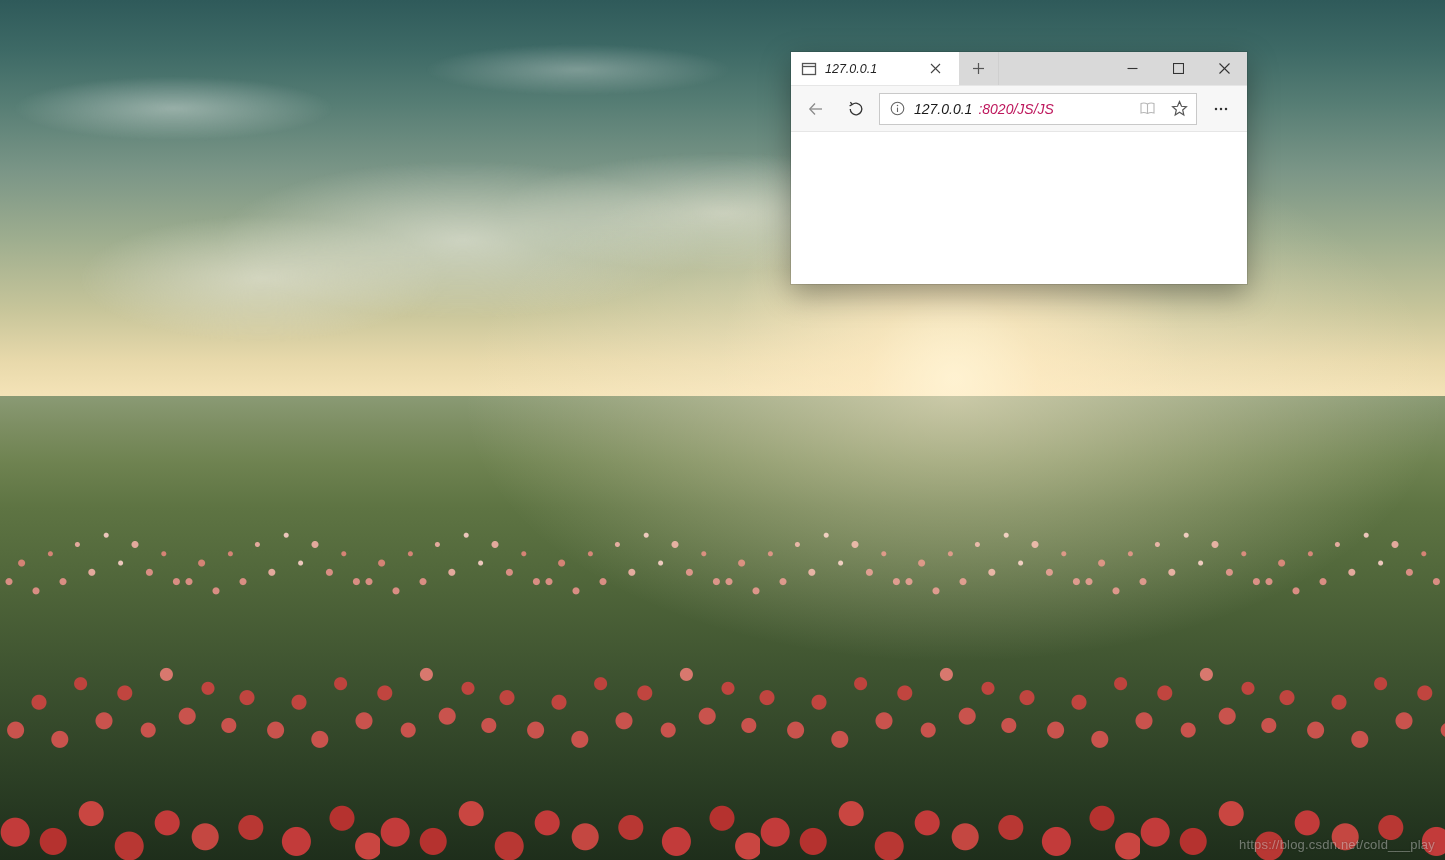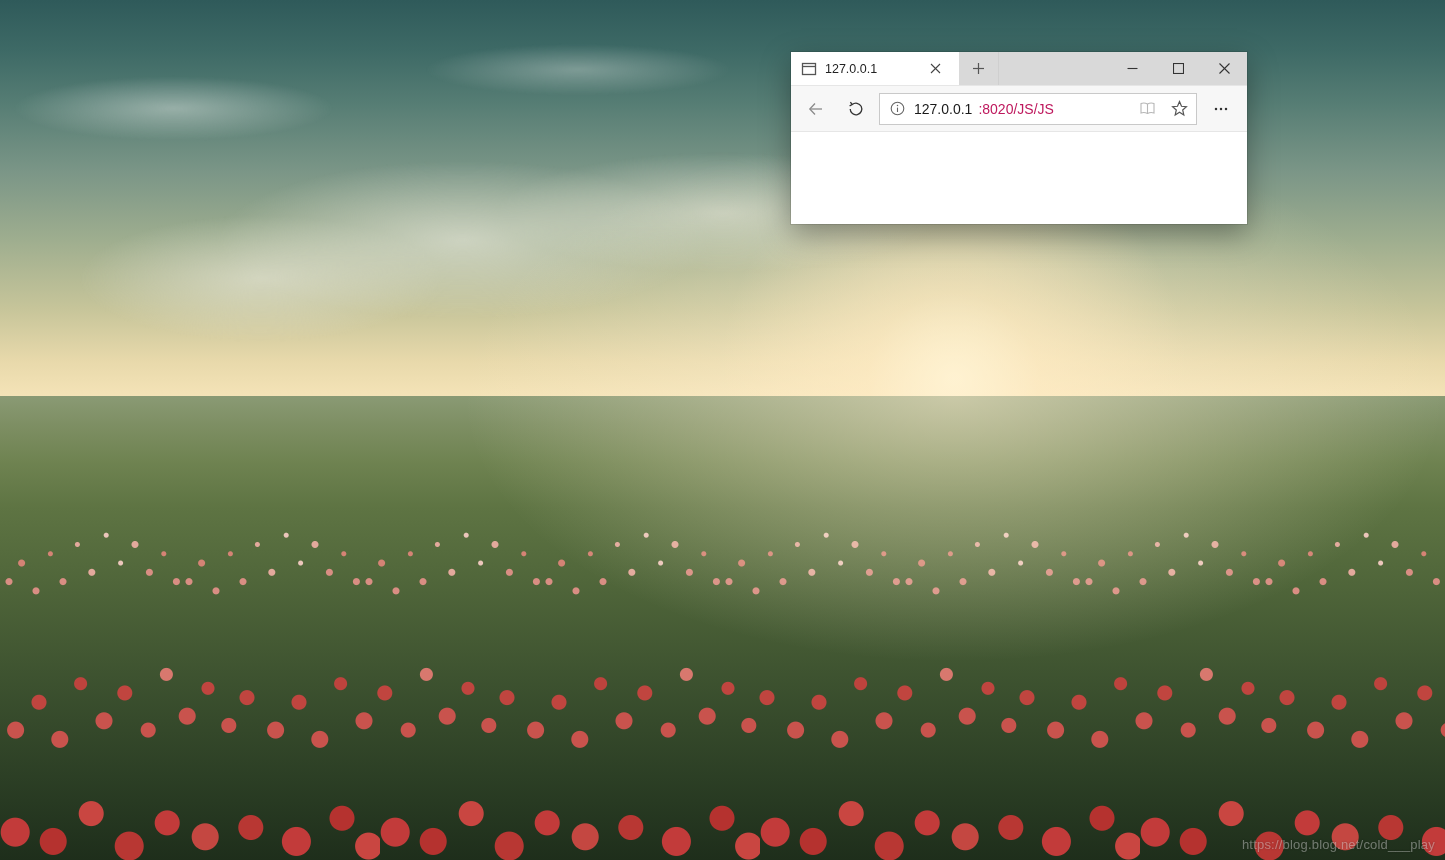--- a/index.html
+++ b/index.html
@@ -92,24 +92,24 @@
       z-index: 3; pointer-events: none;
     }
     .watermark {
       position: absolute; right: 10px; bottom: 8px; z-index: 4;
       color: rgba(255,255,255,0.38); font-size: 13px; letter-spacing: .2px;
       text-shadow: 0 0 2px rgba(0,0,0,.3);
     }
 
     
     .browser {
-      position: absolute; left: 791px; top: 52px; width: 456px; height: 172px;
+      position: absolute; left: 791px; top: 52px; width: 456px; height: 232px;
       background: #fff; z-index: 10;
       box-shadow: 0 10px 28px rgba(0,0,0,.35), 0 0 0 1px rgba(0,0,0,.10);
-      display: flex; flex-direction: column;
+      display: flex; flex-direction: column; font-style: italic;
     }
     .titlebar {
       height: 34px; background: #fff; display: flex; align-items: stretch;
       border-bottom: 1px solid #e6e6e6;
     }
     .tab {
       display: flex; align-items: center; gap: 8px; padding: 0 10px 0 10px;
       background: #fff; min-width: 168px; position: relative;
     }
     .tab .favicon { width: 16px; height: 16px; color: #555; display:flex; align-items:center; }
@@ -155,21 +155,21 @@
     [data-interactable="true"] { cursor: pointer; }
   </style>
 </head>
 <body>
 
 <div class="wallpaper" data-interactable="false"></div>
 <div class="clouds" data-interactable="false"></div>
 <div class="field" data-interactable="false"></div>
 <div class="poppies" data-interactable="false"></div>
 <div class="haze" data-interactable="false"></div>
-<div class="watermark" data-interactable="false">https://blog.blog.net/cold___play</div>
+<div class="watermark" data-interactable="false">https://blog.csdn.net/cold___play</div>
 
 <div class="browser" data-interactable="false">
 
   <div class="titlebar" data-interactable="true">
     <div class="tab" data-interactable="true">
       <span class="favicon" data-interactable="false">
         <svg width="16" height="16" viewBox="0 0 16 16" fill="none" stroke="currentColor" stroke-width="1.3">
           <rect x="1.5" y="2.5" width="13" height="11"></rect>
           <line x1="1.5" y1="5.5" x2="14.5" y2="5.5"></line>
         </svg>

